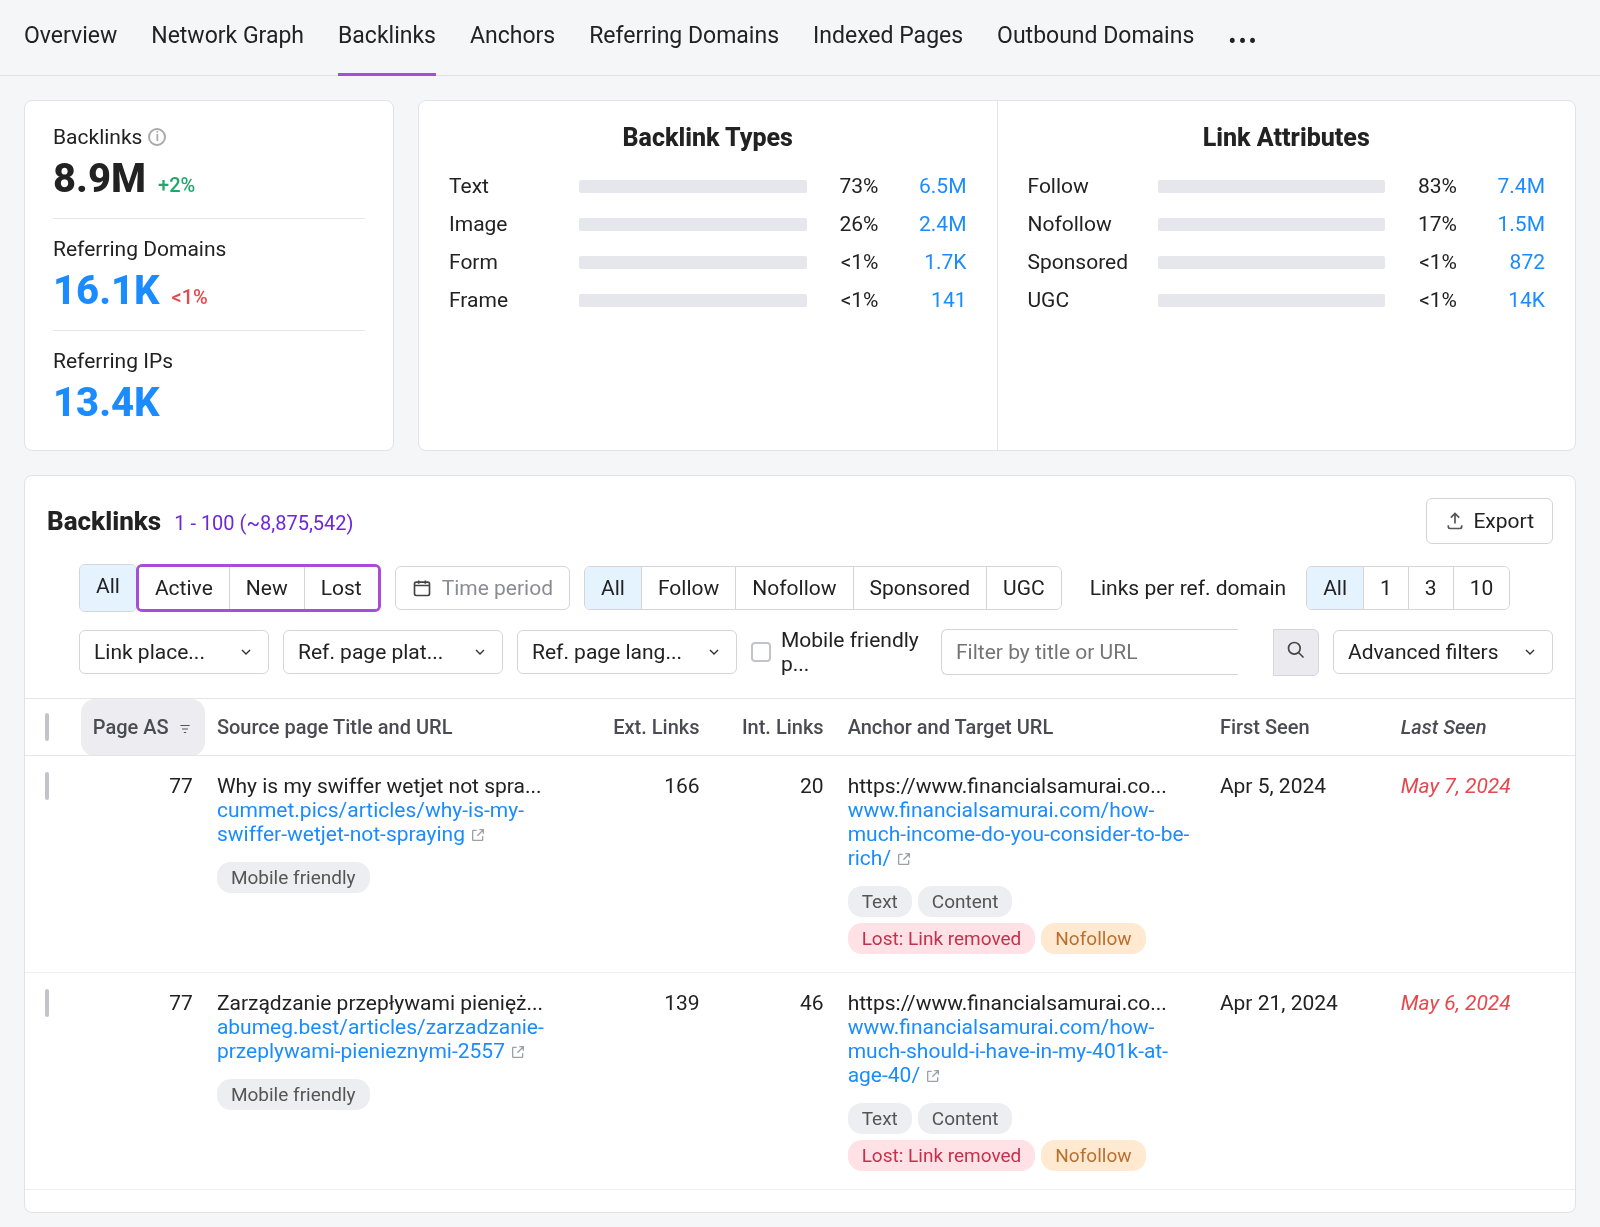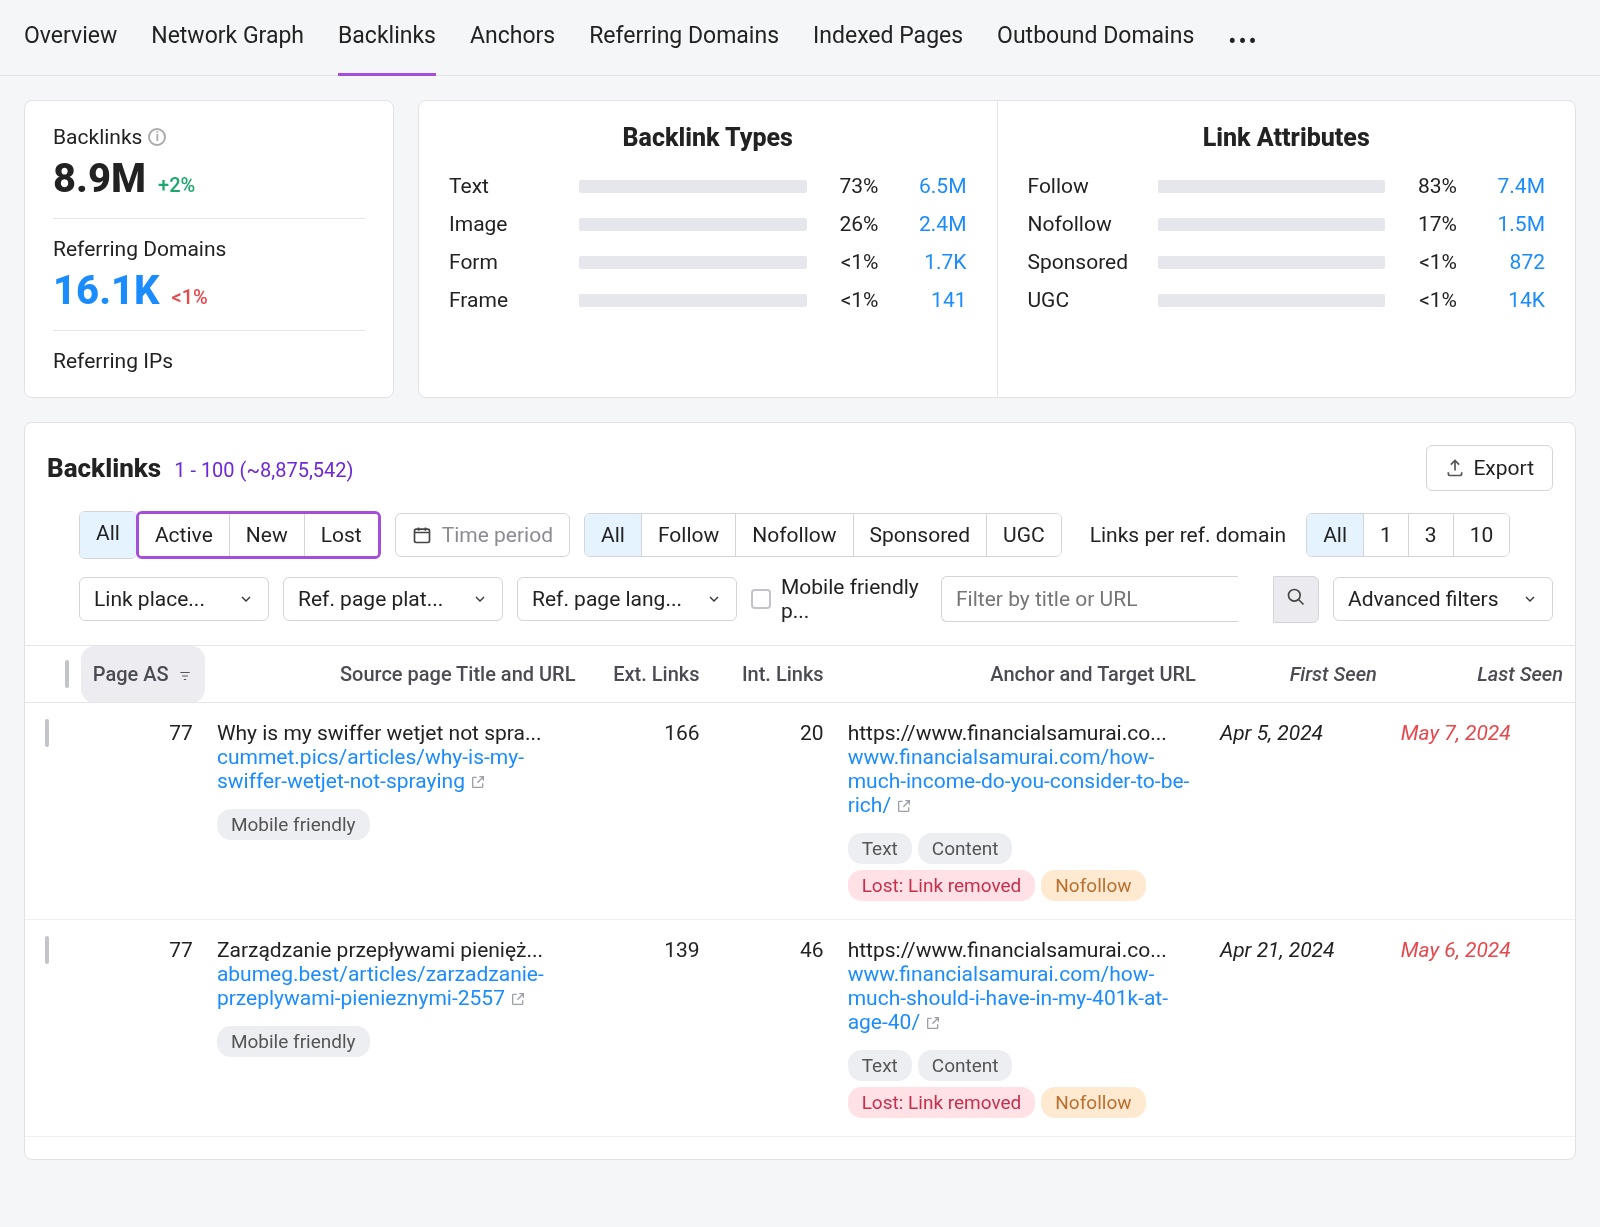--- a/index.html
+++ b/index.html
@@ -58,36 +58,36 @@
   .filters2 { display:flex; gap:14px; align-items:center; padding:16px 22px 22px 54px; }
   .dropdown { display:flex; align-items:center; justify-content:space-between; gap:10px; border:1px solid #d4d4db; border-radius:6px; padding:9px 14px; font-size:21px; cursor:pointer; min-width:200px; background:#fff;}
   .checkbox-small { width:20px; height:20px; border:2px solid #c3c3cb; border-radius:4px; flex-shrink:0;}
   .check-opt { display:flex; align-items:center; gap:10px; font-size:21px;}
   .search-wrap { display:flex; align-items:center; flex:0 0 320px;gap:35px;}
   .search-input { border:1px solid #d4d4db; border-right:none; border-radius:6px 0 0 6px; padding:10px 14px; font-size:21px; flex:1;}
   .search-btn { border:1px solid #d4d4db; border-radius:0 6px 6px 0; background:#eaeaef; padding:10px 12px; cursor:pointer;}
 
   
   .tbl { width:100%; border-collapse:collapse; }
-  .tbl th { text-align:right; font-weight:500; font-size:20px; color:#4b4b53; padding:16px 12px; border-top:1px solid #e5e5e9; border-bottom:1px solid #e5e5e9;}
+  .tbl th { text-align:left; font-weight:500; font-size:20px; color:#4b4b53; padding:16px 12px; border-top:1px solid #e5e5e9; border-bottom:1px solid #e5e5e9;}
   .tbl th.sorted { background:#ececf1; }
   .tbl td { padding:18px 12px; vertical-align:top; font-size:21px; border-bottom:1px solid #efeff3;}
   .tbl th:first-child, .tbl td:first-child { padding-left:20px; width:54px;}
   .tbl .col-as { text-align:right; width:120px;border-radius:14px;}
   .tbl th.col-as { text-align:left;}
   .tbl .col-ext, .tbl .col-int { text-align:right; width:120px;}
   .link-url { color:#1a8cff; cursor:pointer;}
   .badge { display:inline-block; background:#eceef1; color:#555; border-radius:14px; padding:4px 14px; font-size:19px; margin:6px 6px 0 0;}
   .badge.pink { background:#ffe1e6; color:#c5304d;}
   .badge.orange { background:#ffe9d1; color:#b9702f;}
   .red-text { color:#e5484d;}
   .sort-icon { display:inline-block; vertical-align:middle; margin-left:4px;}
   .col-title { width:370px;}
   .col-anchor { width:360px;}
-  .col-first { width:175px;font-style:italic;}
+  .col-first { width:175px;}
   .col-last { width:180px;font-style:italic;}
 </style>
 </head>
 <body>
 
 <div class="nav">
   <div id="nav-tabs" style="display: contents;"><span class="nav-tab">Overview</span><span class="nav-tab">Network Graph</span><span class="nav-tab active">Backlinks</span><span class="nav-tab">Anchors</span><span class="nav-tab">Referring Domains</span><span class="nav-tab">Indexed Pages</span><span class="nav-tab">Outbound Domains</span></div>
   <span class="nav-more">•••</span>
 </div>
 
@@ -112,20 +112,23 @@
           </div>
         <div class="stat-value blue">
           <span>16.1K</span>
           <span class="stat-change down">&lt;1%</span>
         </div>
       </div>
       <div class="stat-block">
         <div class="stat-label">
             <span>Referring IPs</span>
           </div>
+        <div class="stat-value blue">
+          <span>13.4K</span>
+        </div>
       </div>
     </div>
 
     <div class="card dual-card">
       <div class="dual-half">
         <div class="dual-title">Backlink Types</div>
         <div id="bt-rows">
             <div class="bar-row">
               <span class="bar-label">Text</span>
               <span class="bar-track"><span class="bar-fill" style="width:73%"></span></span>

